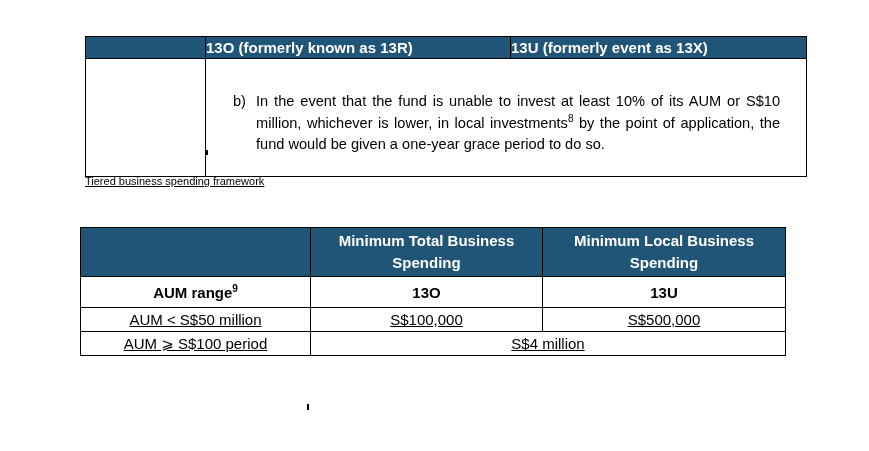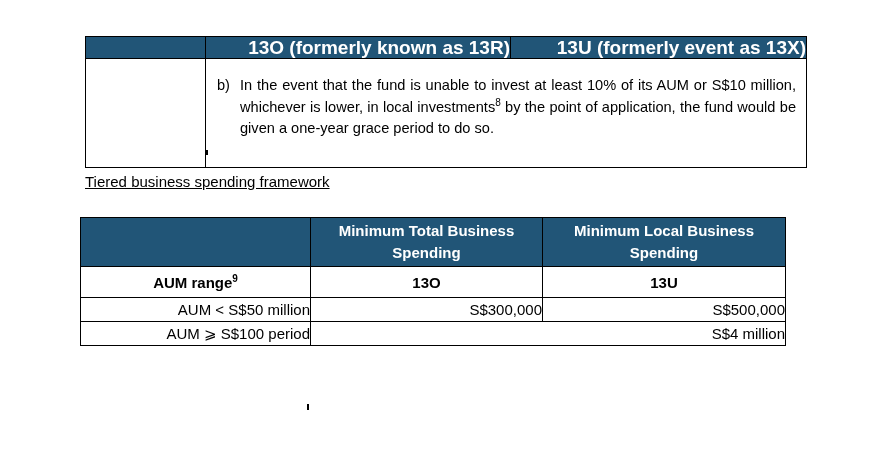--- a/index.html
+++ b/index.html
@@ -8,45 +8,45 @@
     font-family:"Liberation Sans","DejaVu Sans",sans-serif; color:#000;
     overflow:hidden;
   }
   table { border-collapse:collapse; table-layout:fixed; }
   td { border:1.5px solid #000000; padding:0; }
 
   
   .t1 { position:absolute; left:85px; top:36px; width:721px; }
   .t1 .hdr {
     background:#215577; color:#ffffff; font-weight:bold;
-    text-align:right; font-size:19px; height:21px; line-height:21px;
+    text-align:left; font-size:15px; height:21px; line-height:21px;
   }
   .t1 .bodycell { height:88px; vertical-align:top; padding:16px 10px 4px 11px; }
   .t1 .para {
-    margin:0; font-size:14.6px; line-height:21.5px;
+    margin:16px; font-size:14.6px; line-height:21.5px;
     text-align:justify; padding-left:23px; text-indent:-23px;
   }
   .t1 .marker { display:inline-block; width:23px; text-indent:0; }
 
   .sup { font-size:10px; vertical-align:super; line-height:0; }
 
   
   .heading {
-    position:absolute; left:85px; top:172px; font-size:15px;
+    position:absolute; left:85px; top:172px; font-size:11px;
     text-decoration:underline; line-height:19px;
   }
 
   
-  .t2 { position:absolute; left:80px; top:217px; width:705px; font-size:15px; }
+  .t2 { position:absolute; left:80px; top:227px; width:705px; font-size:15px; }
   .t2 .hdr {
     background:#215577; color:#ffffff; font-weight:bold;
     text-align:center; height:48px; line-height:22px; vertical-align:middle;
   }
   .t2 .sub { font-weight:bold; text-align:center; height:30px; vertical-align:middle; }
-  .t2 .c { text-align:right; vertical-align:middle; }
+  .t2 .c { text-align:center; vertical-align:middle;text-decoration:underline; }
   .t2 .r1 { height:24px; }
   .t2 .r2 { height:48px; }
   .t2 .r3 { height:24px; }
   .t2 .mergedtop { text-align:center; vertical-align:top; padding-top:4px; }
   .t2 .twoline { line-height:23px; }
 
   
   .stub { position:absolute; width:2px; background:#000; }
   .stub1 { left:206px; top:150px; height:5px; }
   .stub2 { left:307px; top:404px; height:6px; }
@@ -93,21 +93,21 @@
       <td class="hdr">Minimum Total Business Spending</td>
       <td class="hdr">Minimum Local Business Spending</td>
     </tr>
     <tr>
       <td class="sub"><span>AUM range</span><span class="sup">9</span></td>
       <td class="sub">13O</td>
       <td class="sub">13U</td>
     </tr>
     <tr class="r1">
       <td class="c">AUM &lt; S$50 million</td>
-      <td class="c">S$300,000</td>
+      <td class="c">S$100,000</td>
       <td class="c">S$500,000</td>
     </tr>
     <tr class="r3">
       <td class="c">AUM ⩾ S$100 period</td>
       <td class="c" colspan="2">S$4 million</td>
     </tr>
   </tbody>
     </table>
 
   <div class="stub stub2"></div>

